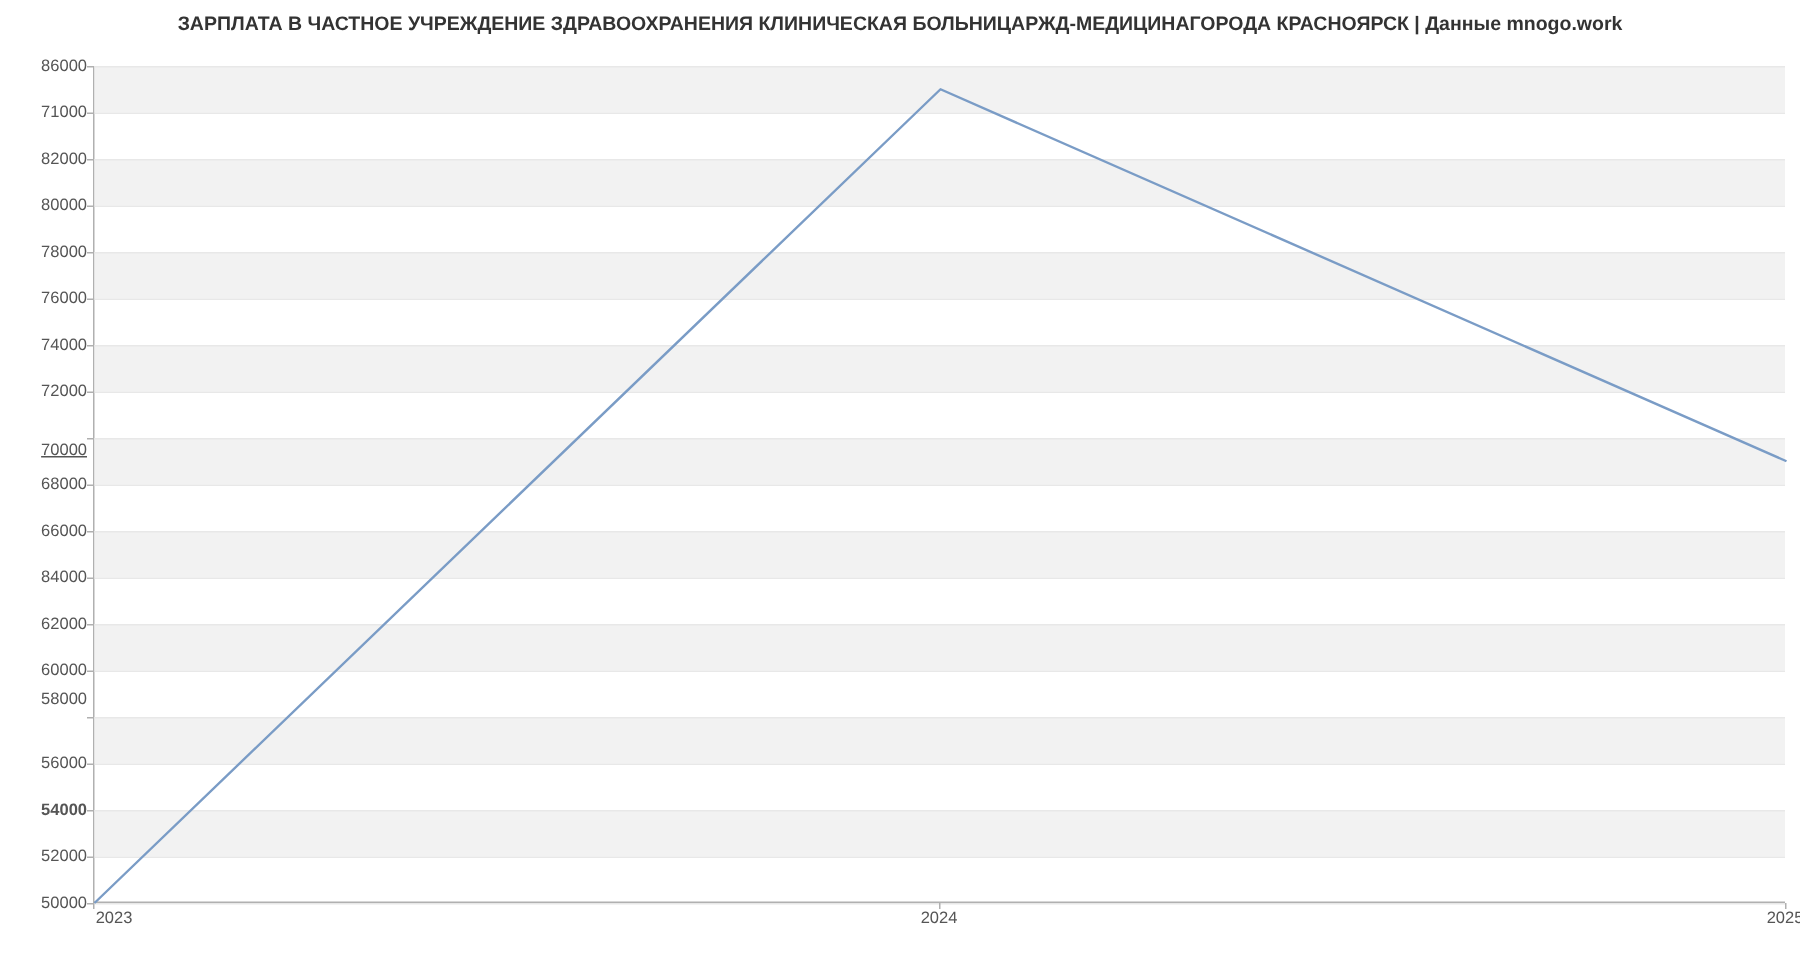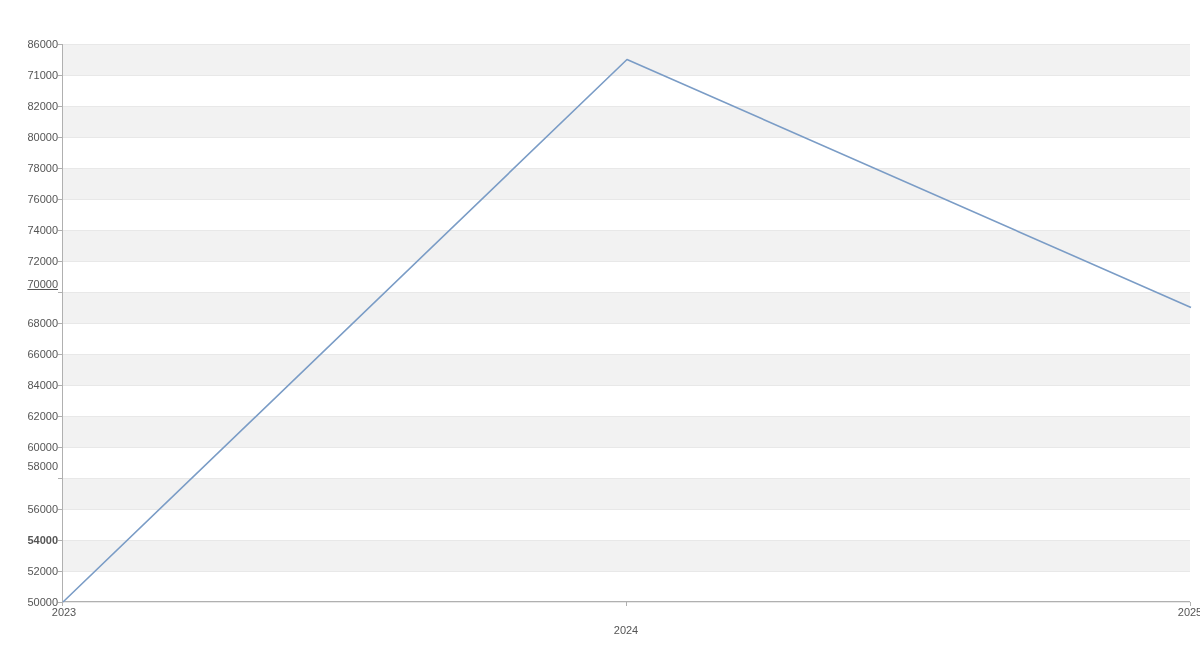--- a/index.html
+++ b/index.html
@@ -92,20 +92,21 @@
     fill: none;
     stroke: #7a9cc6;
     stroke-width: 1.6;
     stroke-linejoin: round;
   }
 </style>
 </head>
 <body>
 
 <div class="chart-container">
+  <div class="title">ЗАРПЛАТА В ЧАСТНОЕ УЧРЕЖДЕНИЕ ЗДРАВООХРАНЕНИЯ КЛИНИЧЕСКАЯ БОЛЬНИЦАРЖД-МЕДИЦИНАГОРОДА КРАСНОЯРСК | Данные mnogo.work</div>
   <div class="plot-area">
       <div class="grid-band" style="top: 0px; height: 31px;"></div>
       <div class="grid-band" style="top: 62px; height: 31px;"></div>
       <div class="grid-band" style="top: 124px; height: 31px;"></div>
       <div class="grid-band" style="top: 186px; height: 31px;"></div>
       <div class="grid-band" style="top: 248px; height: 31px;"></div>
       <div class="grid-band" style="top: 310px; height: 31px;"></div>
       <div class="grid-band" style="top: 372px; height: 31px;"></div>
       <div class="grid-band" style="top: 434px; height: 31px;"></div>
       <div class="grid-band" style="top: 496px; height: 31px;"></div>
@@ -145,37 +146,37 @@
     <div class="y-tick-label" style="top: 447px;">60000</div>
     <div class="y-tick-mark" style="top: 447px;"></div>
     <div class="y-tick-label" style="top: 416px;">62000</div>
     <div class="y-tick-mark" style="top: 416px;"></div>
     <div class="y-tick-label" style="top: 385px;">84000</div>
     <div class="y-tick-mark" style="top: 385px;"></div>
     <div class="y-tick-label" style="top: 354px;">66000</div>
     <div class="y-tick-mark" style="top: 354px;"></div>
     <div class="y-tick-label" style="top: 323px;">68000</div>
     <div class="y-tick-mark" style="top: 323px;"></div>
-    <div class="y-tick-label" style="top: 284px; text-decoration: underline;">70000</div>
+    <div class="y-tick-label" style="top: 300px; text-decoration: underline;">70000</div>
     <div class="y-tick-mark" style="top: 292px;"></div>
     <div class="y-tick-label" style="top: 261px;">72000</div>
     <div class="y-tick-mark" style="top: 261px;"></div>
     <div class="y-tick-label" style="top: 230px;">74000</div>
     <div class="y-tick-mark" style="top: 230px;"></div>
     <div class="y-tick-label" style="top: 199px;">76000</div>
     <div class="y-tick-mark" style="top: 199px;"></div>
     <div class="y-tick-label" style="top: 168px;">78000</div>
     <div class="y-tick-mark" style="top: 168px;"></div>
     <div class="y-tick-label" style="top: 137px;">80000</div>
     <div class="y-tick-mark" style="top: 137px;"></div>
     <div class="y-tick-label" style="top: 106px;">82000</div>
     <div class="y-tick-mark" style="top: 106px;"></div>
     <div class="y-tick-label" style="top: 75px;">71000</div>
     <div class="y-tick-mark" style="top: 75px;"></div>
     <div class="y-tick-label" style="top: 44px;">86000</div>
     <div class="y-tick-mark" style="top: 44px;"></div>
-    <div class="x-tick-label" style="left: 64px;">2023</div>
+    <div class="x-tick-label" style="left: 76px;">2023</div>
     <div class="x-tick-mark" style="left: 62px;"></div>
-    <div class="x-tick-label" style="left: 626px; margin-top: 18px;">2024</div>
+    <div class="x-tick-label" style="left: 626px;">2024</div>
     <div class="x-tick-mark" style="left: 626px;"></div>
     <div class="x-tick-label" style="left: 1190px;">2025</div>
     <div class="x-tick-mark" style="left: 1190px;"></div>
   </div>
 
 </body></html>

